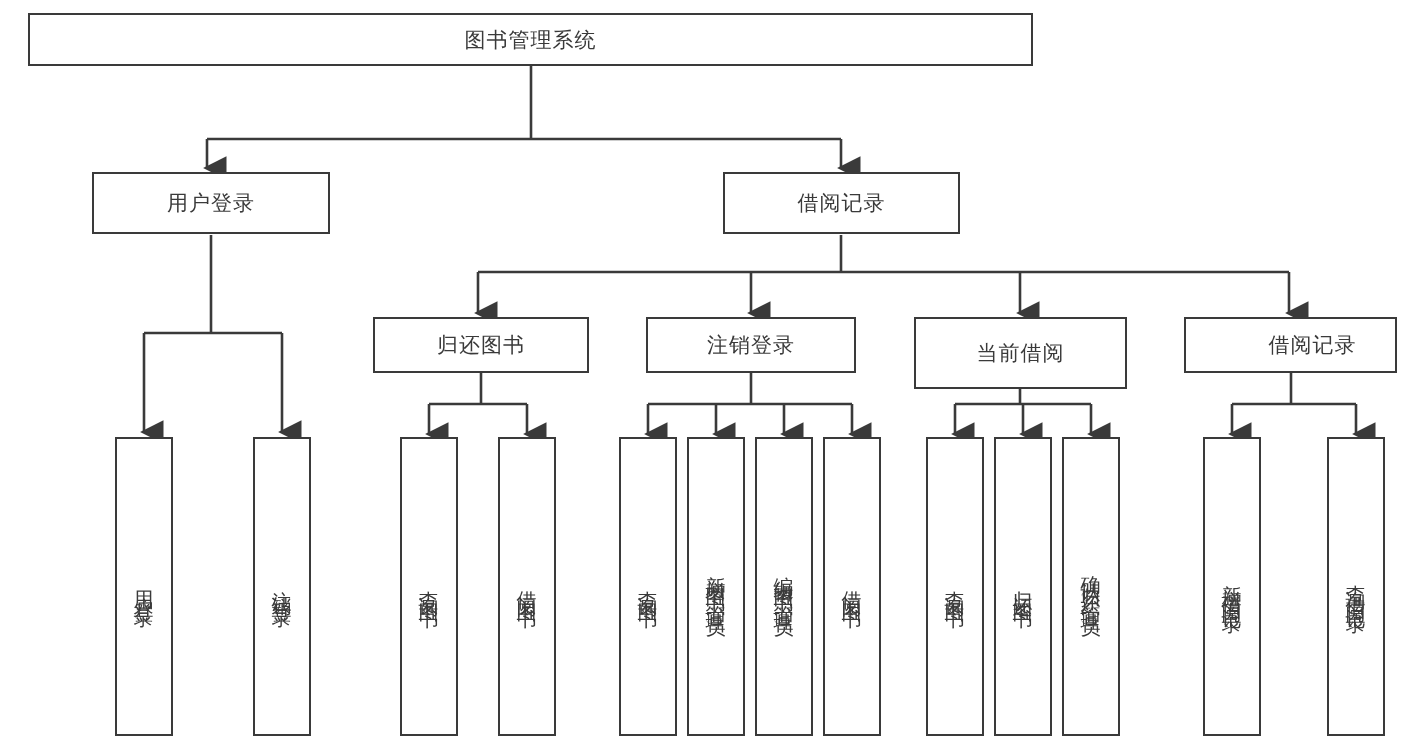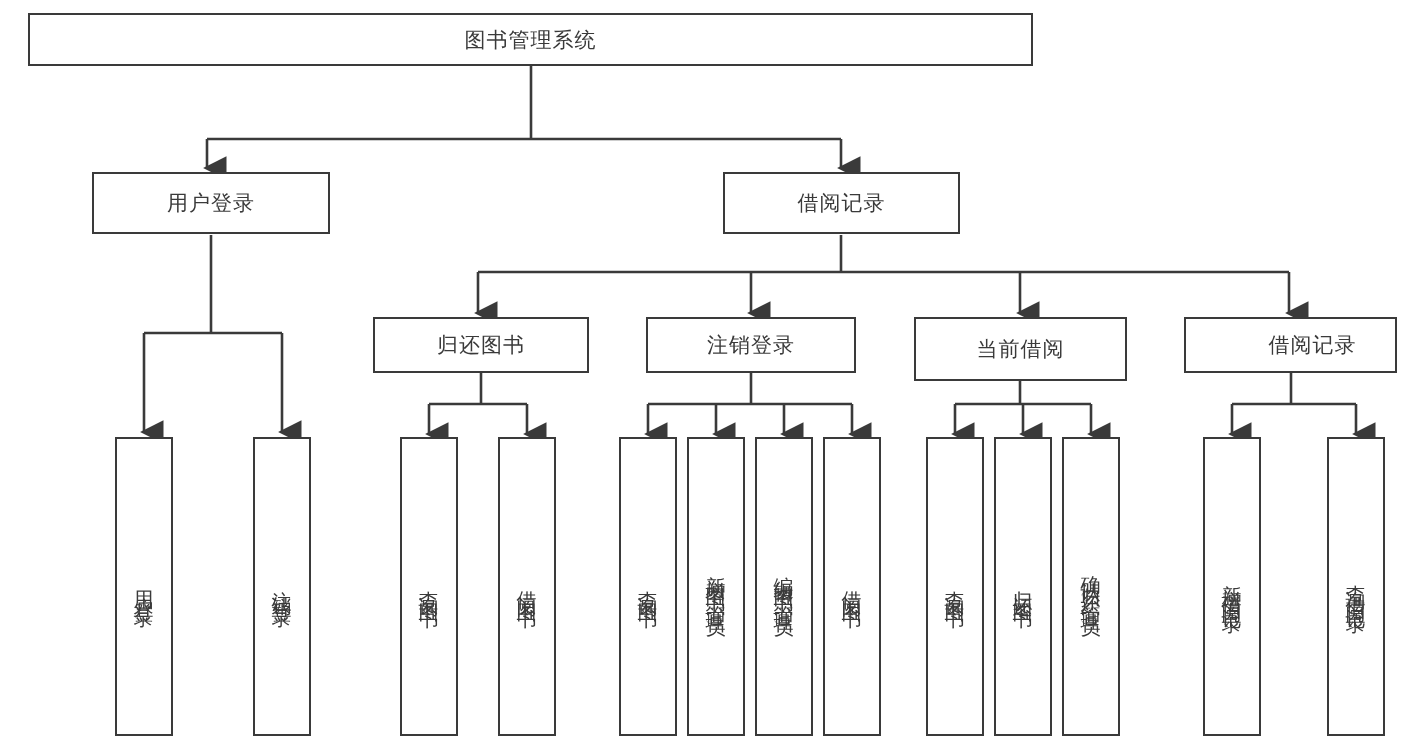--- a/index.html
+++ b/index.html
@@ -108,21 +108,21 @@
     </g>
   </svg>
 
   <div class="node h" style="left:17px;top:13px;width:1005px;height:53px;">图书管理系统</div>
 
   <div class="node h" style="left:81px;top:172px;width:238px;height:62px;">用户登录</div>
   <div class="node h" style="left:712px;top:172px;width:237px;height:62px;">借阅记录</div>
 
   <div class="node h" style="left:362px;top:317px;width:216px;height:56px;">归还图书</div>
   <div class="node h" style="left:635px;top:317px;width:210px;height:56px;">注销登录</div>
-  <div class="node h" style="left:903px;top:317px;width:213px;height:64px;">当前借阅</div>
+  <div class="node h" style="left:903px;top:317px;width:213px;height:72px;">当前借阅</div>
   <div class="node h" style="left:1173px;top:317px;width:213px;height:56px;padding-left:44px;">借阅记录</div>
 
   <div class="node v" style="left:104px;top:437px;width:58px;height:299px;">用户登录</div>
   <div class="node v" style="left:242px;top:437px;width:58px;height:299px;">注销登录</div>
 
   <div class="node v" style="left:389px;top:437px;width:58px;height:299px;">查询图书</div>
   <div class="node v" style="left:487px;top:437px;width:58px;height:299px;">借阅图书</div>
 
   <div class="node v" style="left:608px;top:437px;width:58px;height:299px;">查询图书</div>
   <div class="node v" style="left:676px;top:437px;width:58px;height:299px;">新增图书（管理员）</div>

